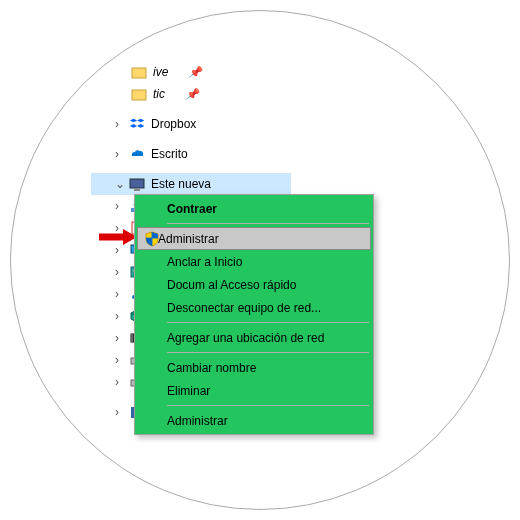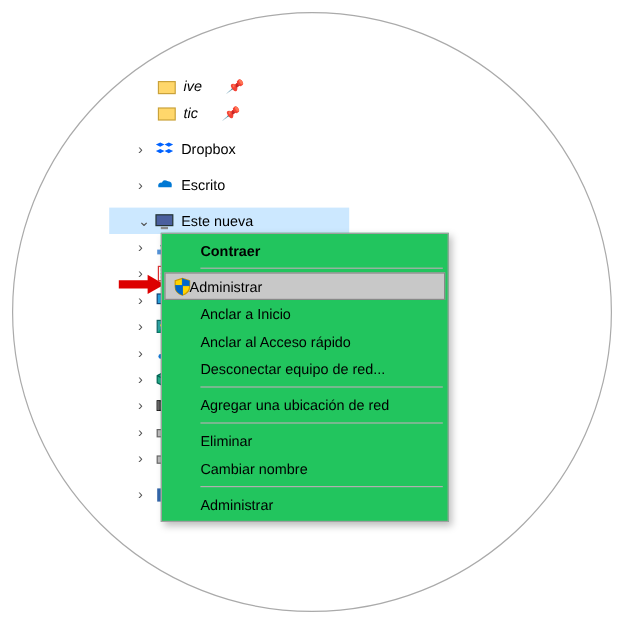--- a/index.html
+++ b/index.html
@@ -318,35 +318,35 @@
               <path d="M8 1 L14 3 L14 7 L8 7 Z" fill="#06c"></path>
               <path d="M2 7 L8 7 L8 15 Q2 13 2 8 Z" fill="#06c"></path>
             </svg>
           </span>
         <span>Administrar</span>
       </div>
       <div class="menu-item">
         <span>Anclar a Inicio</span>
       </div>
       <div class="menu-item">
-        <span>Anclar al Acceso rápido</span>
+        <span>Docum al Acceso rápido</span>
       </div>
       <div class="menu-item">
         <span>Desconectar equipo de red...</span>
       </div>
       <div class="menu-sep"></div>
       <div class="menu-item">
         <span>Agregar una ubicación de red</span>
       </div>
       <div class="menu-sep"></div>
       <div class="menu-item">
+        <span>Cambiar nombre</span>
+      </div>
+      <div class="menu-item">
         <span>Eliminar</span>
-      </div>
-      <div class="menu-item">
-        <span>Cambiar nombre</span>
       </div>
       <div class="menu-sep"></div>
       <div class="menu-item">
         <span>Administrar</span>
       </div>
     </div>
 
   </div>
 </div>
 

